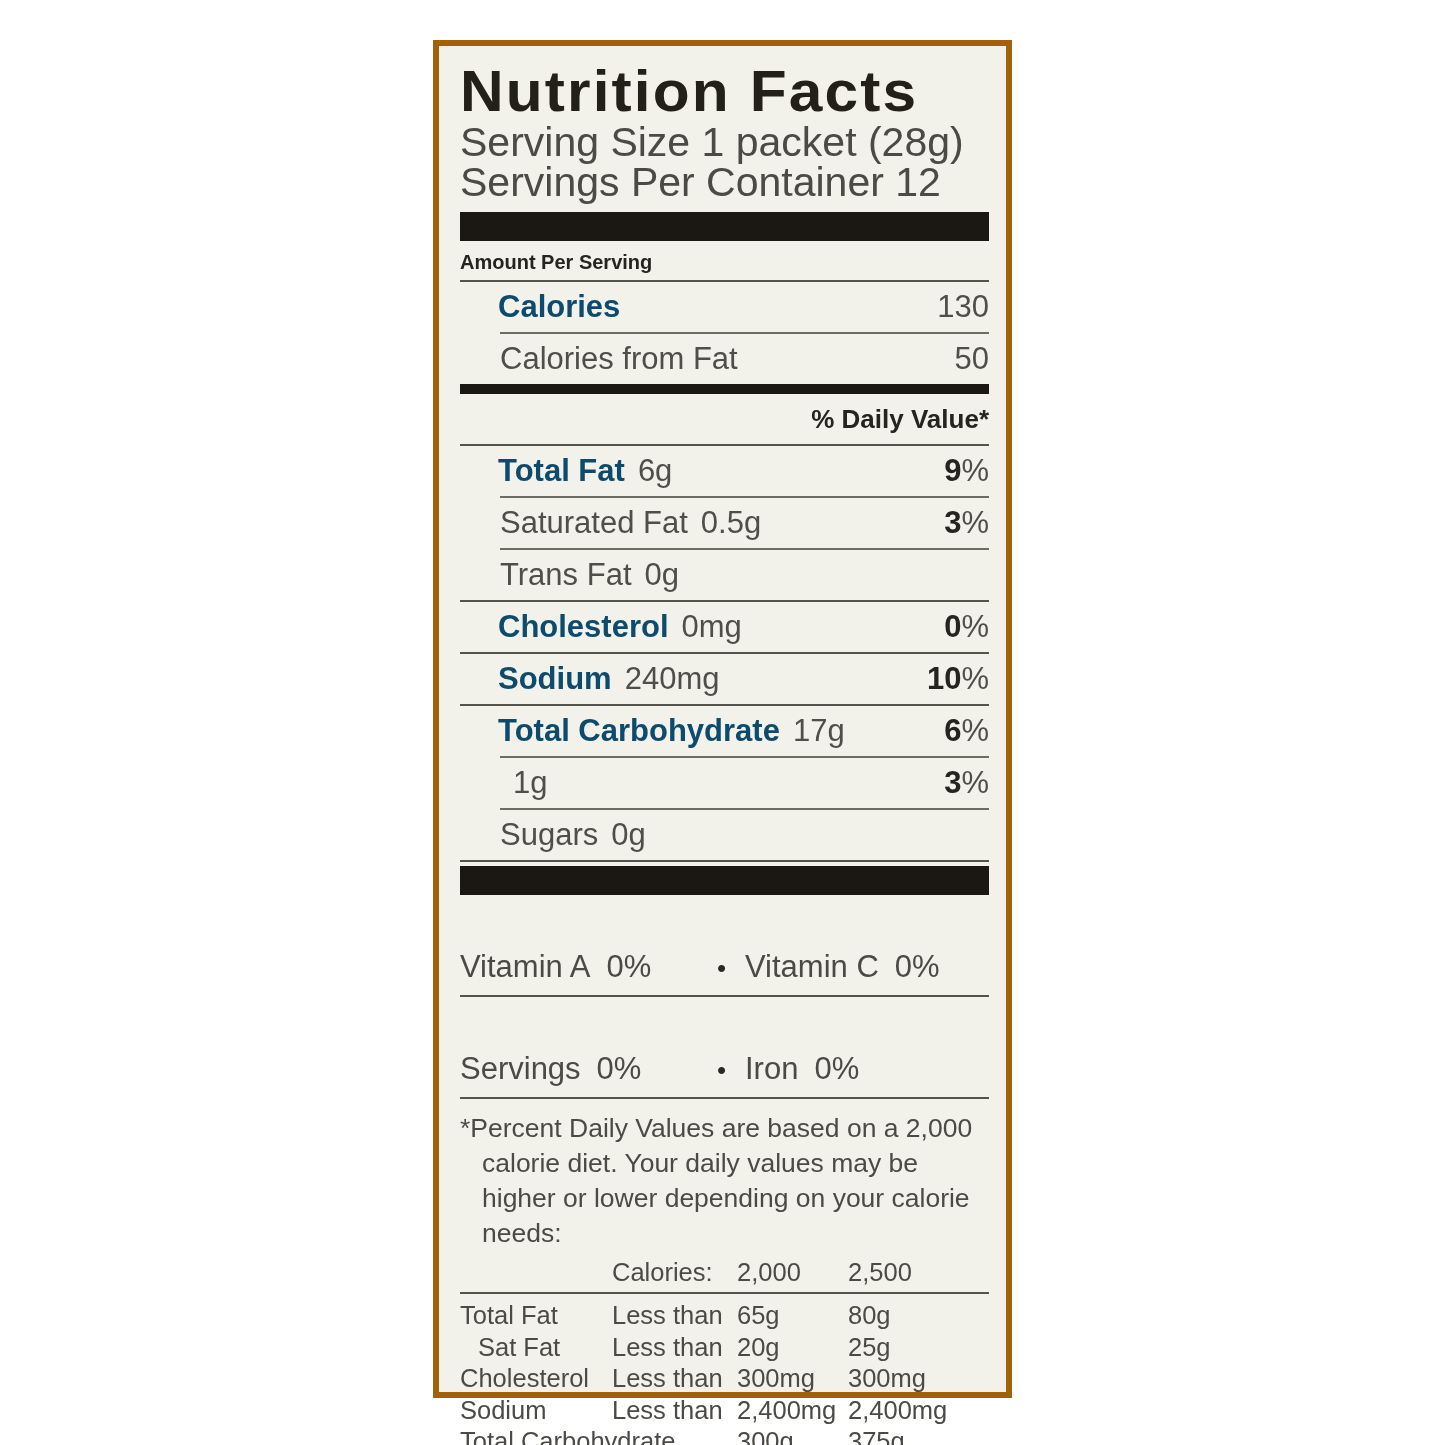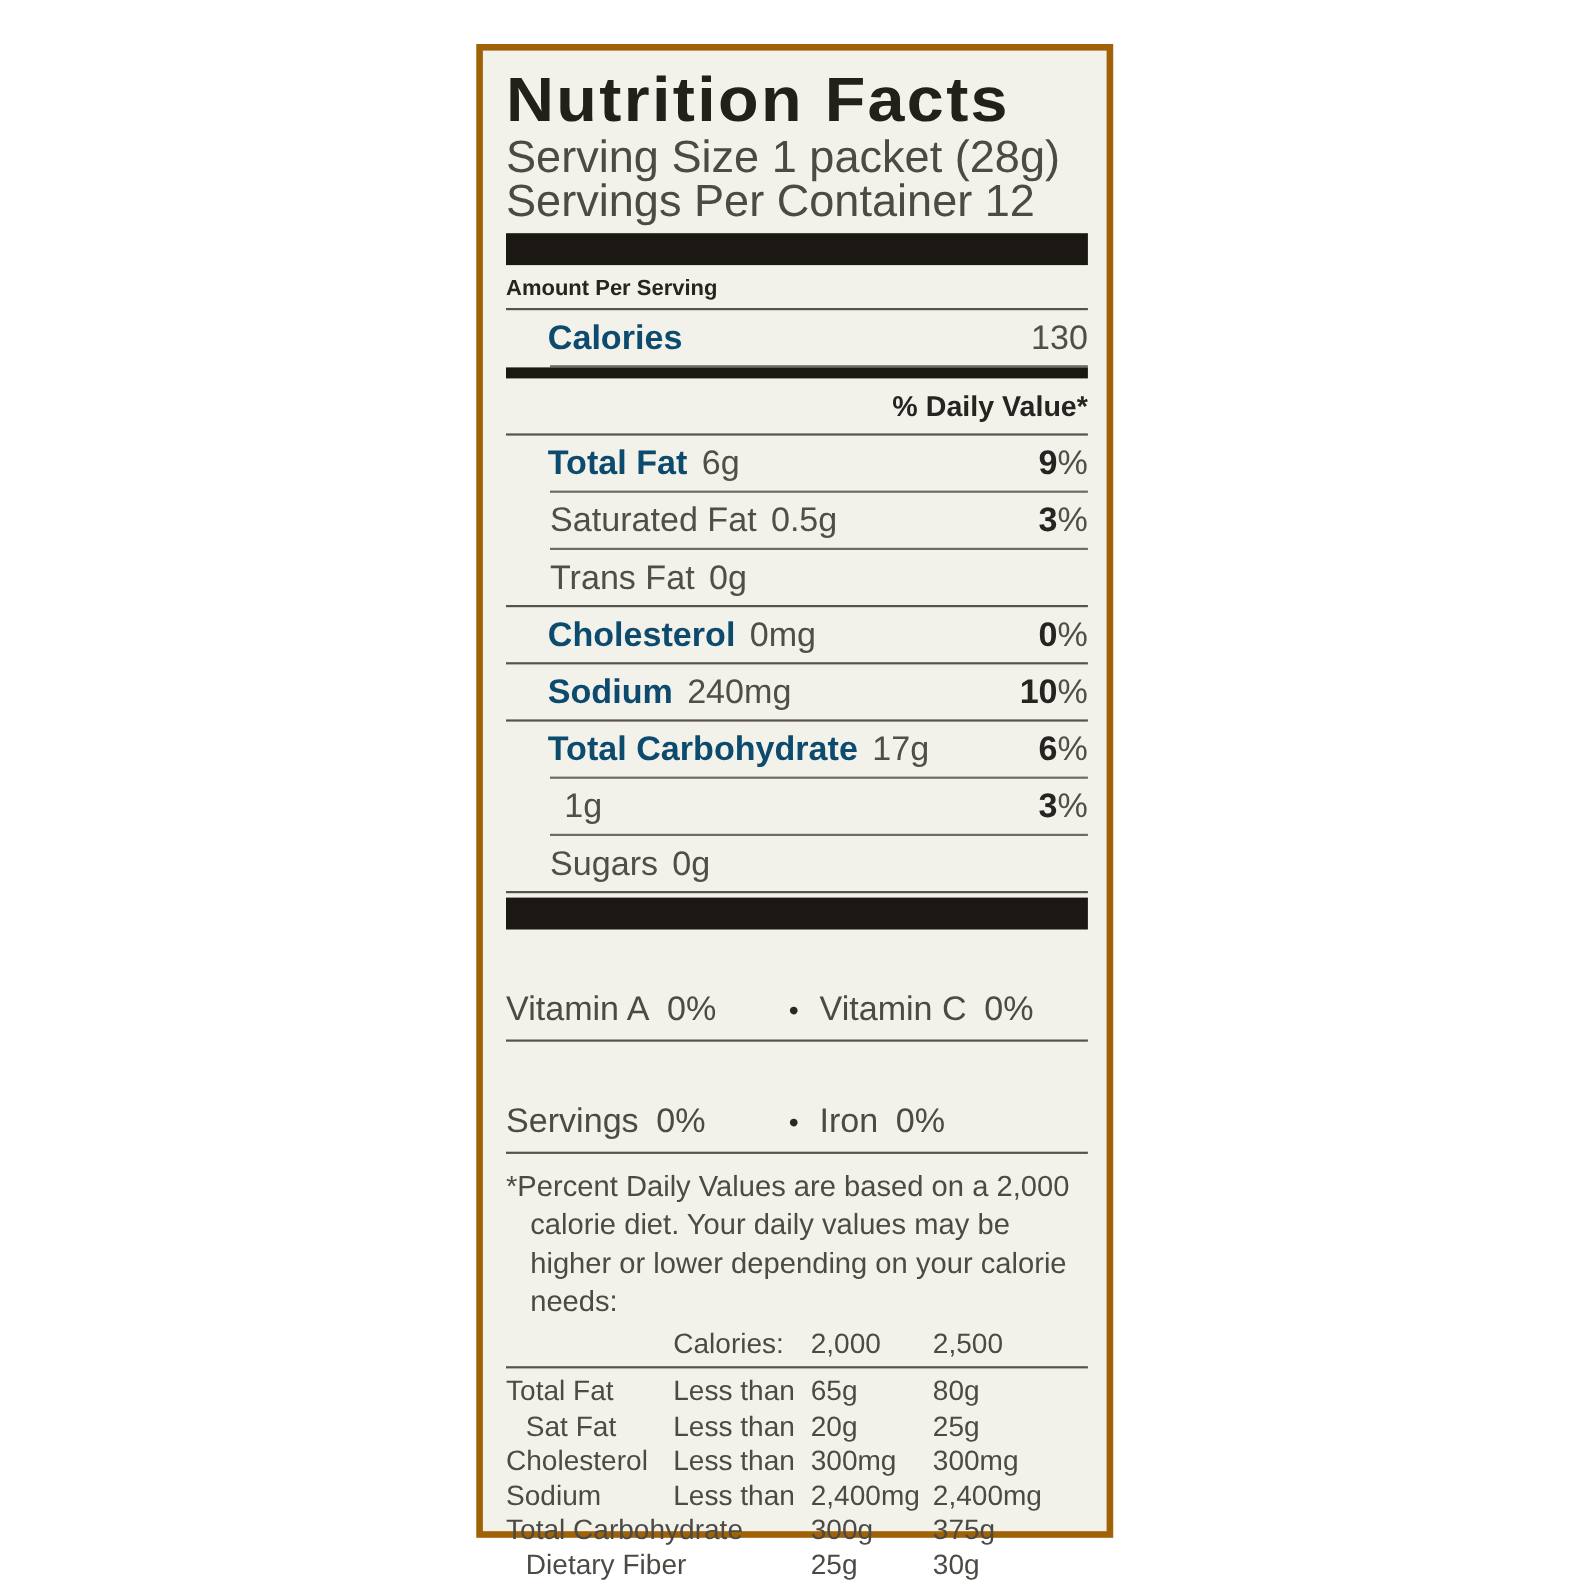--- a/index.html
+++ b/index.html
@@ -127,20 +127,25 @@
 
   <div class="aps">Amount Per Serving</div>
   <div class="rule"></div>
 
   <div class="row">
     <span class="name-b">Calories</span>
     <span class="spacer"></span>
     <span class="val">130</span>
   </div>
   <div class="rule hair ind"></div>
+  <div class="row ind">
+    <span class="name-r">Calories from Fat</span>
+    <span class="spacer"></span>
+    <span class="val">50</span>
+  </div>
 
   <div class="bar-medium"></div>
   <div class="dv-header">% Daily Value*</div>
   <div class="rule"></div>
 
   <div class="row">
     <span class="name-b">Total Fat</span>
     <span class="amt">6g</span>
     <span class="spacer"></span>
     <span><span class="dv-num">9</span><span class="pct">%</span></span>

